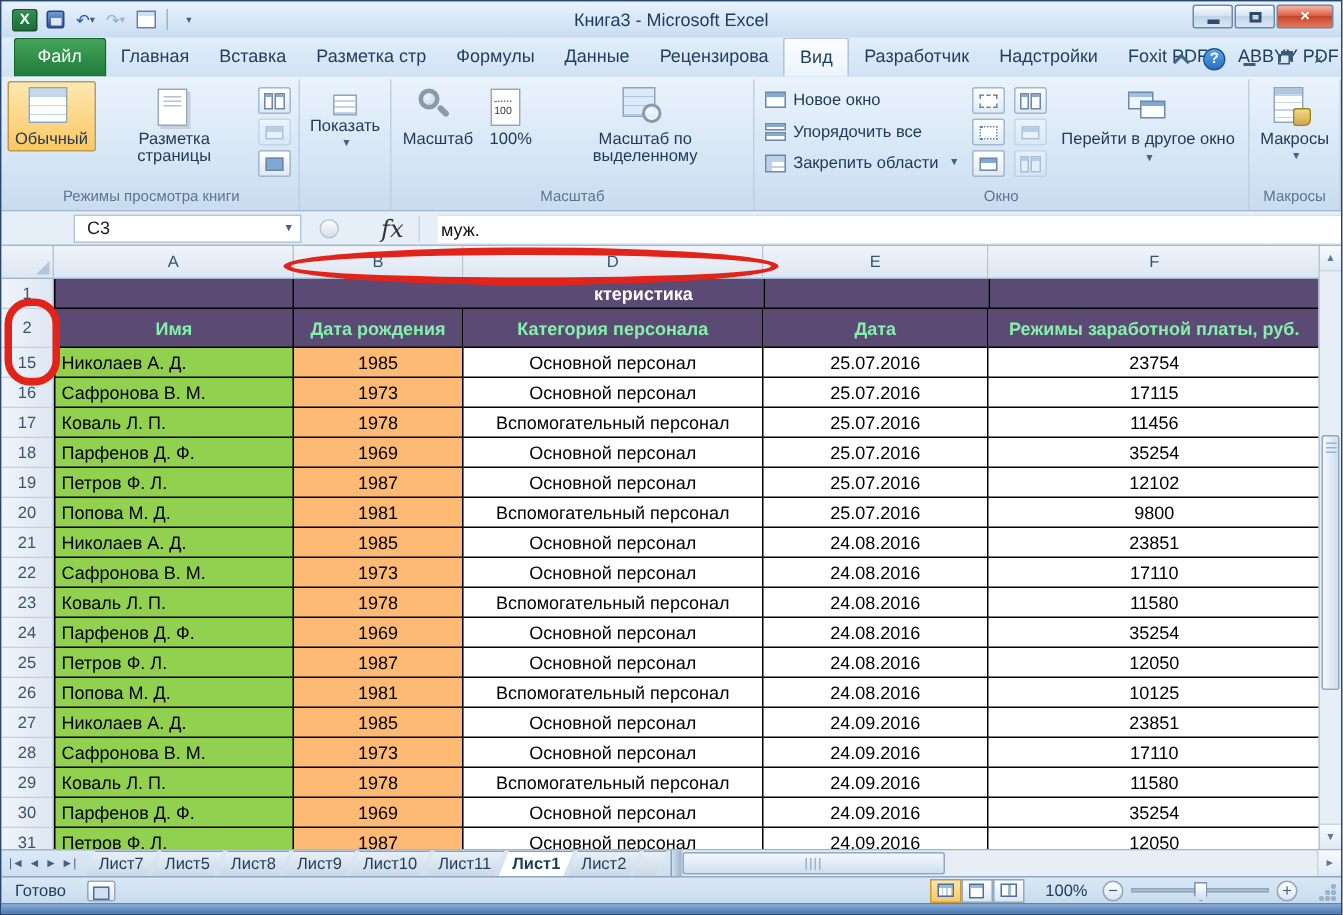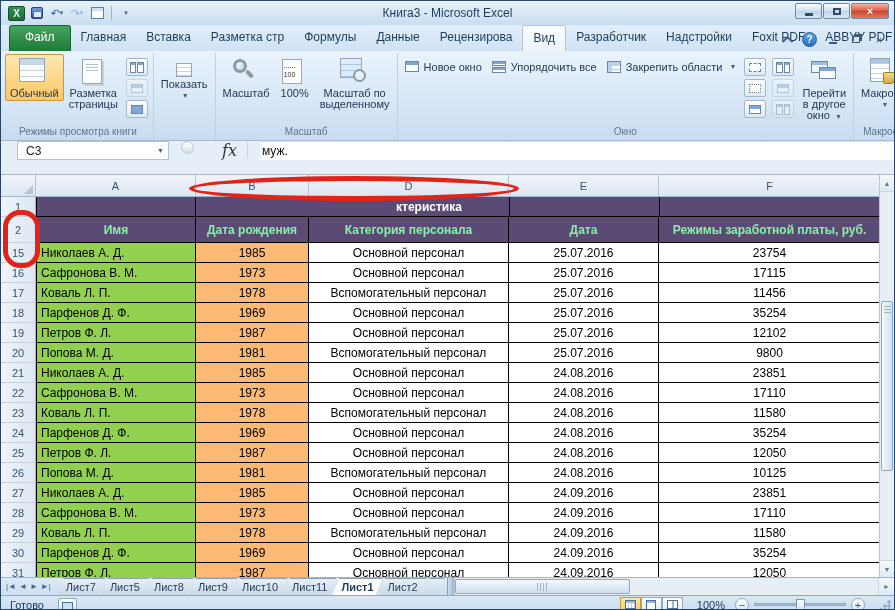--- a/index.html
+++ b/index.html
@@ -44,29 +44,29 @@
 
   
   .ribbon { height: 90px; background: linear-gradient(#eaf3fc,#d3e4f4 70%,#c8dcef); border-bottom: 1px solid #a4bad1; display: flex; padding: 2px 0 0 2px; }
   .rgroup { display: flex; flex-direction: column; border-right: 1px solid #bed0e2; padding: 1px 2px 0; }
   .rgroup-body { flex: 1; display: flex; align-items: flex-start; }
   .rgroup-label { height: 14px; font-size: 10px; color: #5c758f; text-align: center; white-space: nowrap; padding: 0 4px; }
   .bigbtn { display: flex; flex-direction: column; align-items: center; font-size: 11px; color: #213a57; padding: 3px 4px 1px;
             text-align: center; line-height: 11px; border: 1px solid transparent; border-radius: 2px; }
   .bigbtn.selected { background: linear-gradient(#fde7b1,#fbcf79 45%,#fac椅3 45%,#fbc863); background: linear-gradient(#fde7b1,#fbc863); border-color: #c79a3f; }
   .bicon { width: 30px; height: 28px; margin-bottom: 2px; }
-  .menu-col { display: flex; flex-direction: row; padding-top: 2px; }
+  .menu-col { display: flex; flex-direction: column; padding-top: 2px; }
   .mitem { display: flex; align-items: center; gap: 5px; font-size: 11px; color: #213a57; height: 21px; padding: 0 5px; white-space: nowrap; }
   .minicol { display: flex; flex-direction: column; gap: 3px; margin: 4px 3px 0; }
   .minibtn { width: 22px; height: 18px; border: 1px solid #a3b8cd; border-radius: 2px;
              background: linear-gradient(#ffffff,#dce9f5); display: flex; align-items: center; justify-content: center; }
   .dd-arrow { font-size: 7px; color: #44618a; margin-left: 2px; }
 
   
-  .formulabar { height: 34px; background: #e6eef8; border-bottom: 1px solid #a4bad1; display: flex; align-items: flex-start; }
+  .formulabar { height: 23px; background: #e6eef8; border-bottom: 1px solid #a4bad1; display: flex; align-items: center; padding-left: 32px; }
   .namebox { width: 152px; margin-left: 16px; height: 19px; background: #fff; border: 1px solid #b0c4d8;
              font-size: 12px; color: #222; display: flex; align-items: center; padding-left: 8px; position: relative; }
   .namebox .nb-arrow { position: absolute; right: 4px; font-size: 7px; color: #44618a; }
   .fb-circle { width: 13px; height: 13px; border-radius: 50%; border: 1px solid #b7c6d6;
                background: linear-gradient(#fdfefe,#d7dee6); margin-left: 12px; }
   .fx { font-family: "DejaVu Serif", serif; font-style: italic; font-size: 16px; color: #333; margin-left: 28px; }
   .fb-sep { width: 1px; height: 17px; background: #c4d4e4; margin-left: 10px; }
   .fvalue { font-size: 12px; color: #111; margin-left: 12px; background: #fff; flex: 1; height: 19px;
             display: flex; align-items: center; padding-left: 2px; border-top: 1px solid #d6e2ee; }
 

